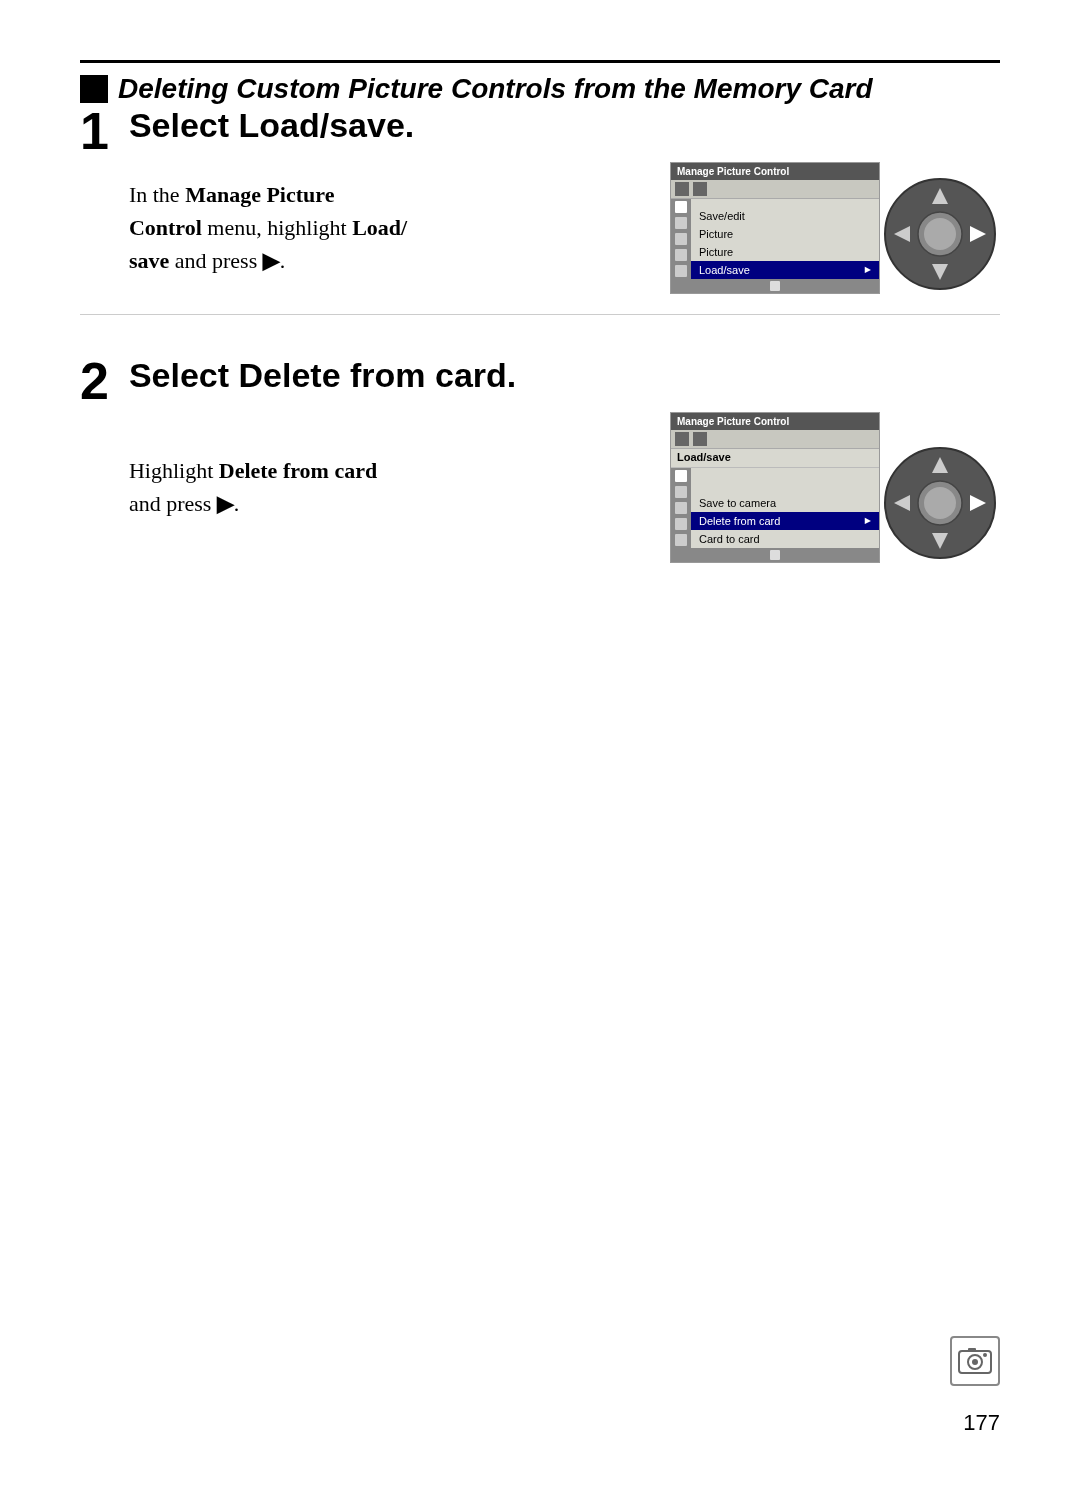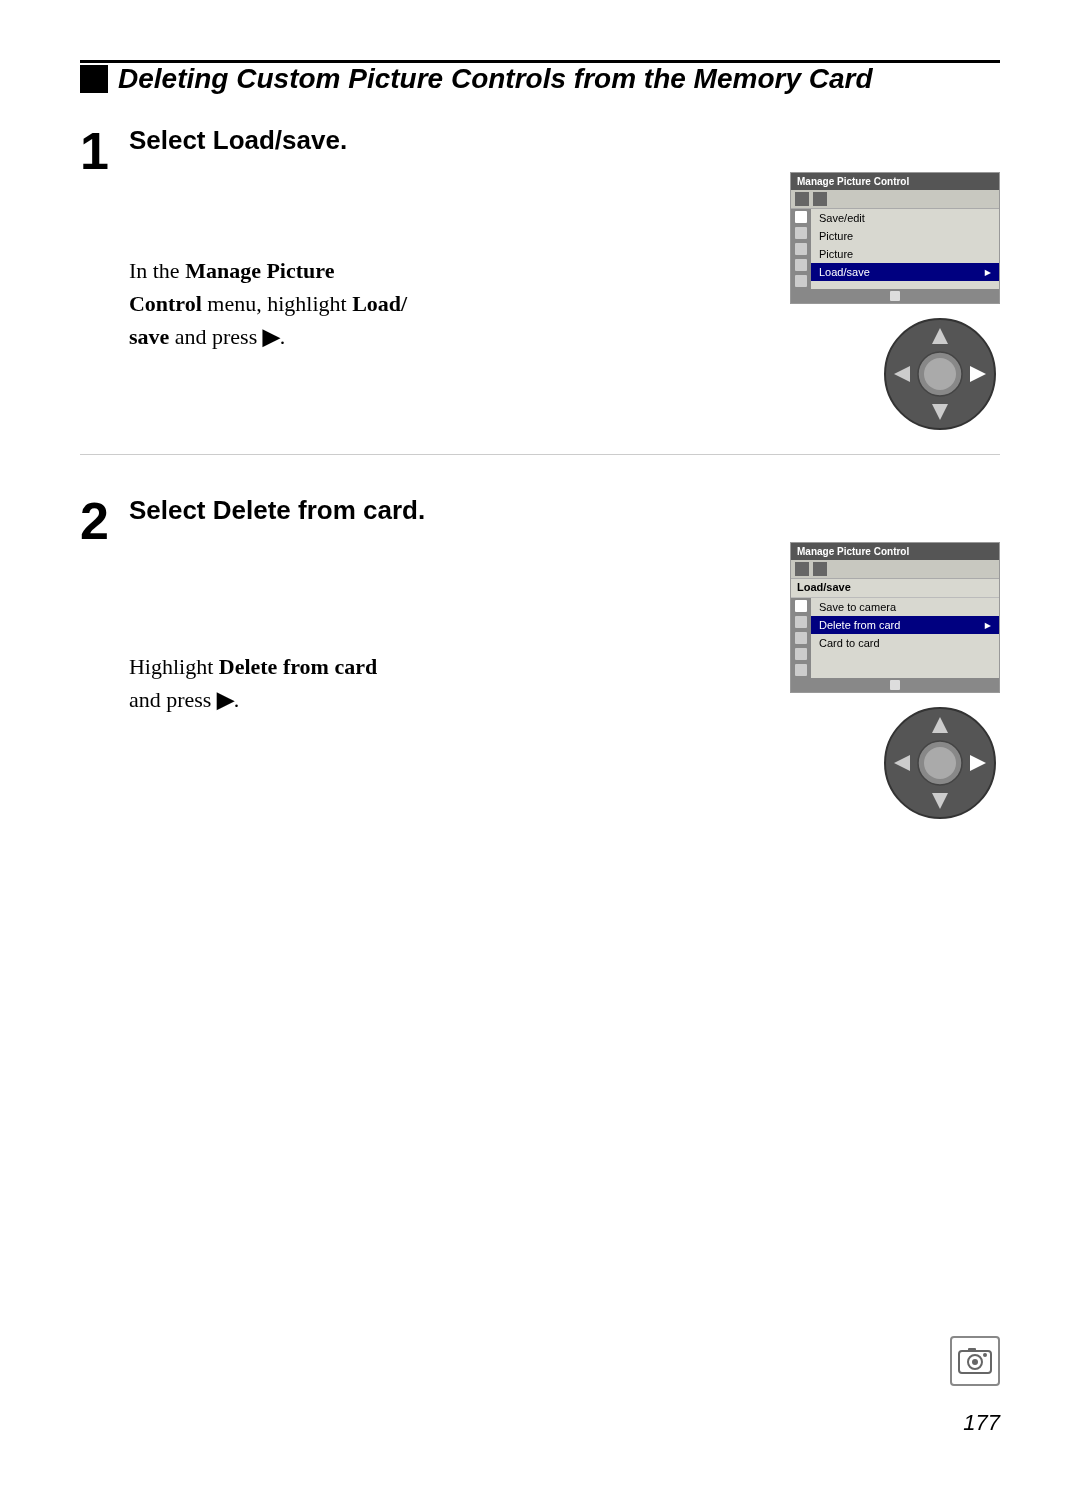--- a/index.html
+++ b/index.html
@@ -15,21 +15,21 @@
 
     .page-content {
       padding: 60px 80px 60px 80px;
     }
 
     
     .section-header {
       display: flex;
       align-items: center;
       border-top: 3px solid #000;
-      margin-bottom: 30px;
+      padding-top: 10px;
     }
 
     .section-icon {
       display: inline-block;
       width: 28px;
       height: 28px;
       background: #000;
       margin-right: 10px;
       flex-shrink: 0;
     }
@@ -58,21 +58,21 @@
       line-height: 1;
       flex-shrink: 0;
       padding-top: 0px;
     }
 
     .step-content {
       flex: 1;
     }
 
     .step-heading {
-      font-size: 26px;
+      font-size: 34px;
       font-weight: bold;
       font-family: Arial, sans-serif;
       margin-bottom: 16px;
       line-height: 1.2;
     }
 
     .step-body {
       display: flex;
       align-items: center;
       gap: 30px;
@@ -116,20 +116,21 @@
 
     .menu-icon-small {
       width: 14px;
       height: 14px;
       background: #666;
       display: inline-block;
     }
 
     .menu-body {
       display: flex;
+      align-items: flex-end;
     }
 
     .menu-sidebar {
       width: 20px;
       background: #888;
       display: flex;
       flex-direction: column;
       align-items: center;
       padding: 2px 0;
       gap: 4px;
@@ -210,23 +211,23 @@
       border: 2px solid #888;
       border-radius: 4px;
       display: flex;
       align-items: center;
       justify-content: center;
       font-size: 24px;
     }
 
     .step-image-group {
       display: flex;
-      flex-direction: column;
+      flex-direction: row;
       align-items: flex-end;
-      gap: 10px;
+      gap: 0;
     }
 
     .step2 {
       border-bottom: none;
     }
   </style>
 </head>
 <body>
 
 <div class="page-content">
@@ -347,13 +348,13 @@
 <div class="bottom-right-icon" style="bottom: 100px;">
   <svg width="36" height="36" viewBox="0 0 36 36" fill="none" xmlns="http://www.w3.org/2000/svg">
     <rect x="2" y="8" width="32" height="22" rx="3" stroke="#666" stroke-width="2" fill="none"></rect>
     <circle cx="18" cy="19" r="7" stroke="#666" stroke-width="2" fill="none"></circle>
     <circle cx="18" cy="19" r="3" fill="#666"></circle>
     <rect x="11" y="5" width="8" height="4" rx="1" fill="#666"></rect>
     <circle cx="28" cy="12" r="2" fill="#666"></circle>
   </svg>
 </div>
 
-<div class="page-number" style="bottom: 50px; right: 80px; position: absolute; font-style: italic;">177</div>
+<div class="page-number" style="bottom: 50px; right: 80px; position: absolute;">177</div>
 
 </body></html>

